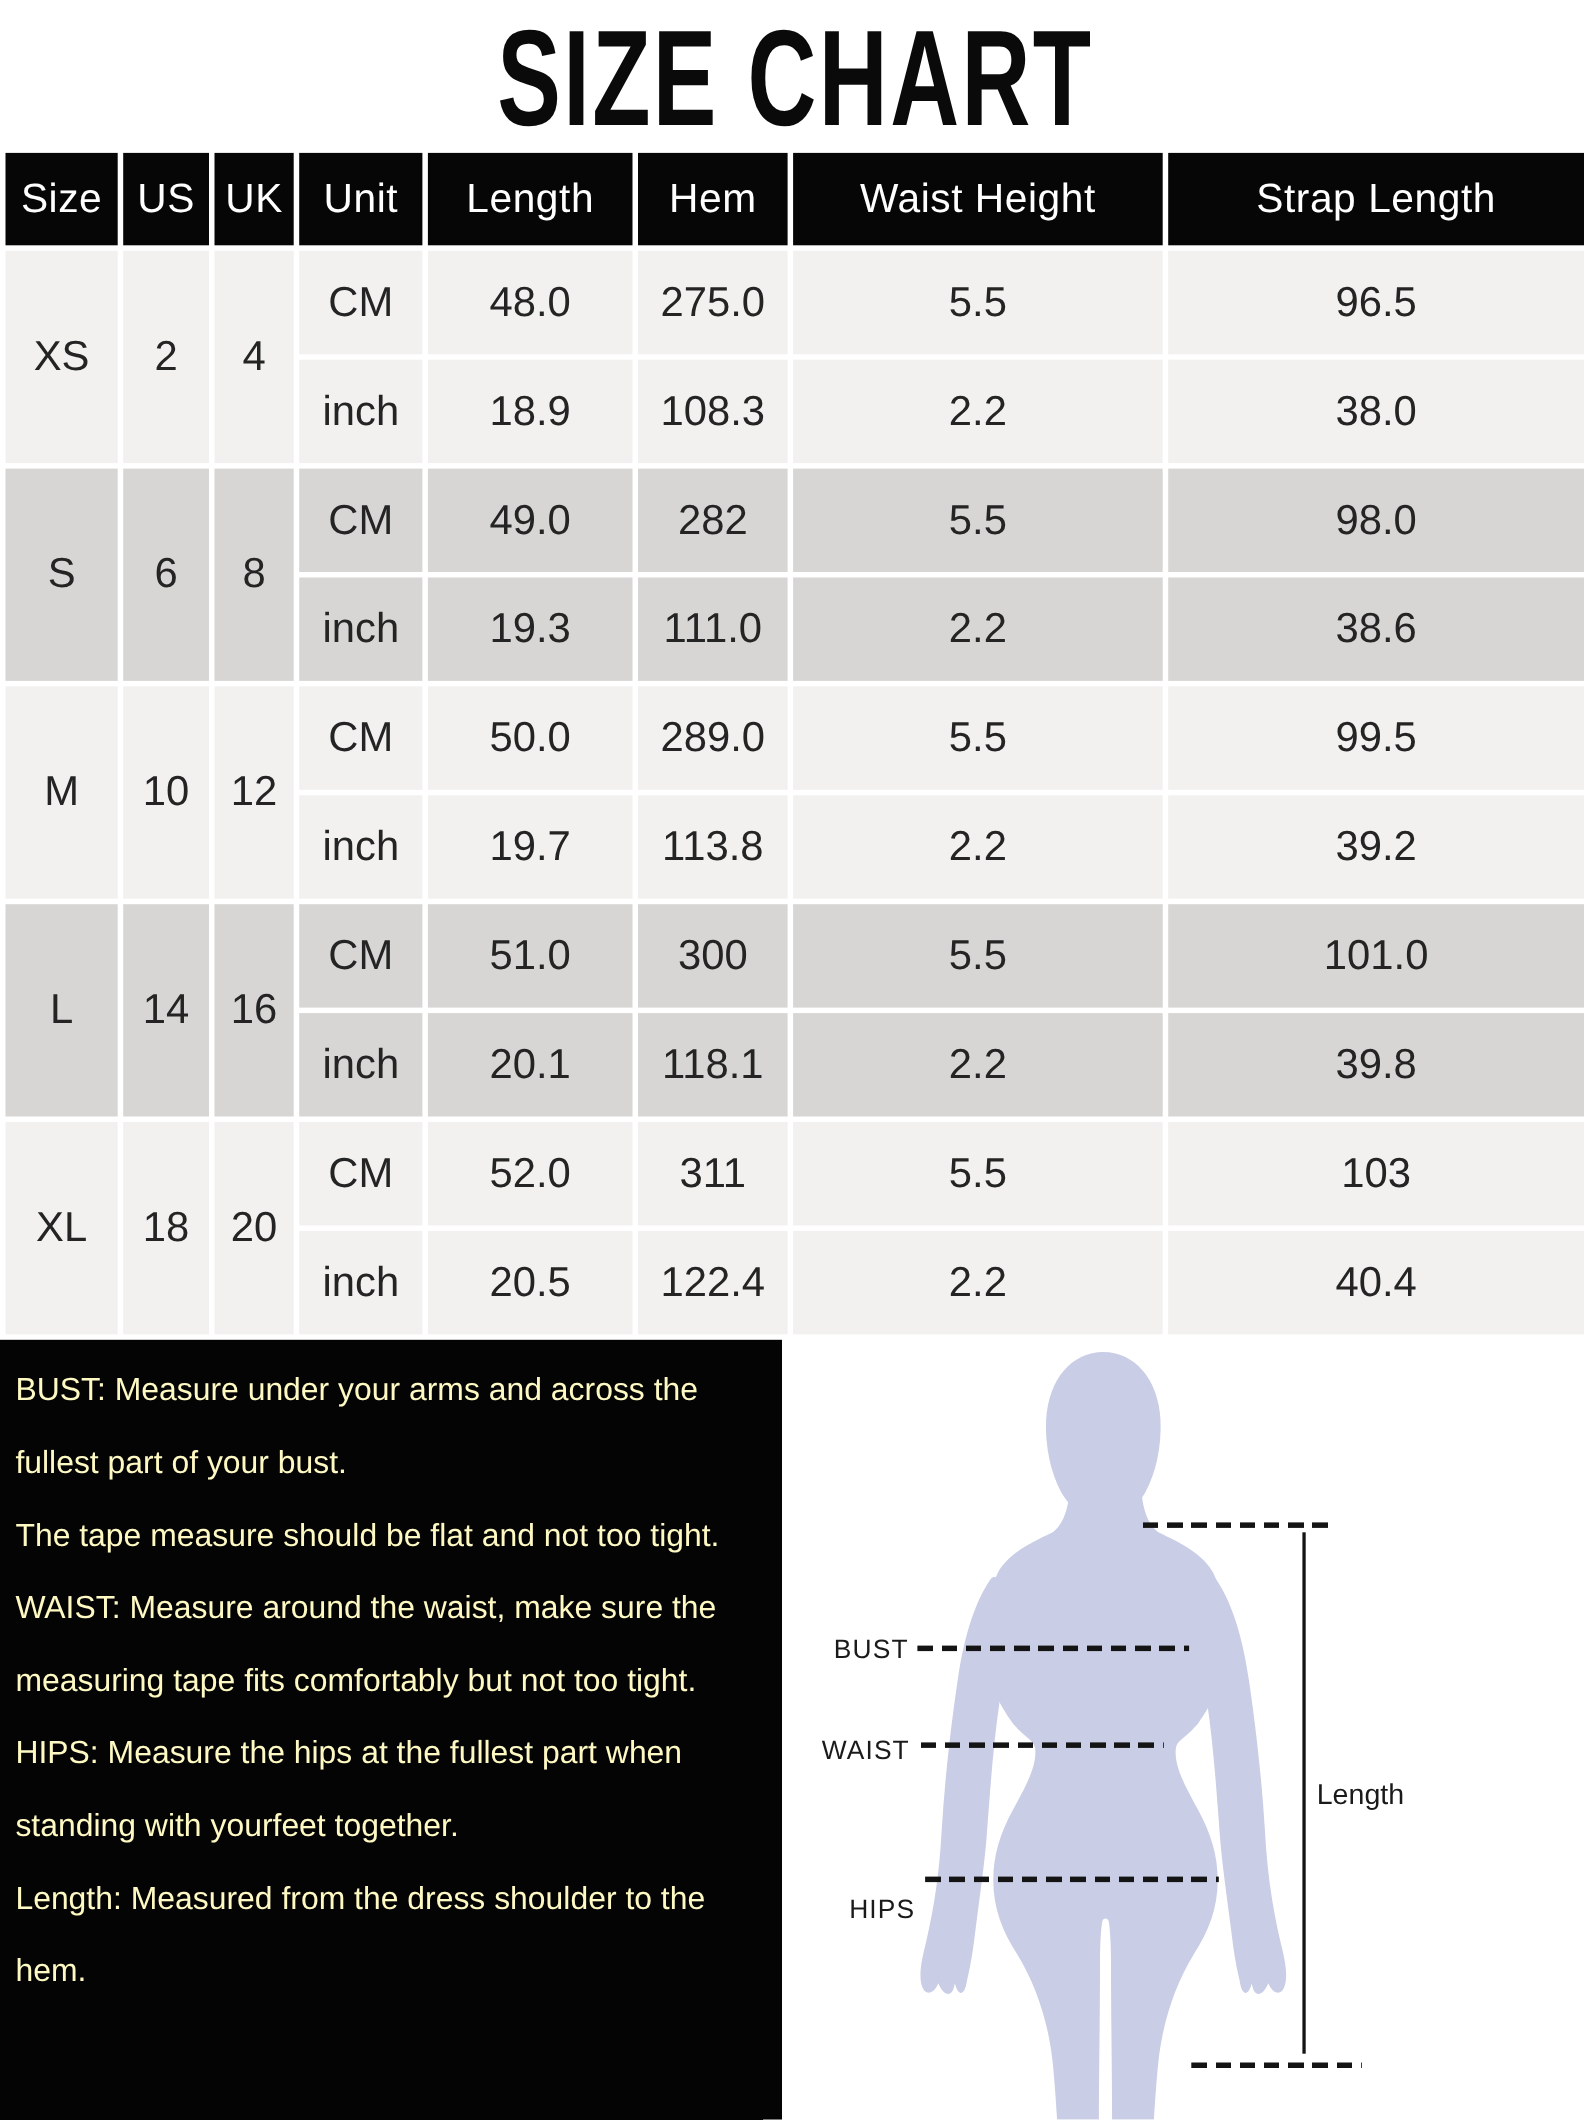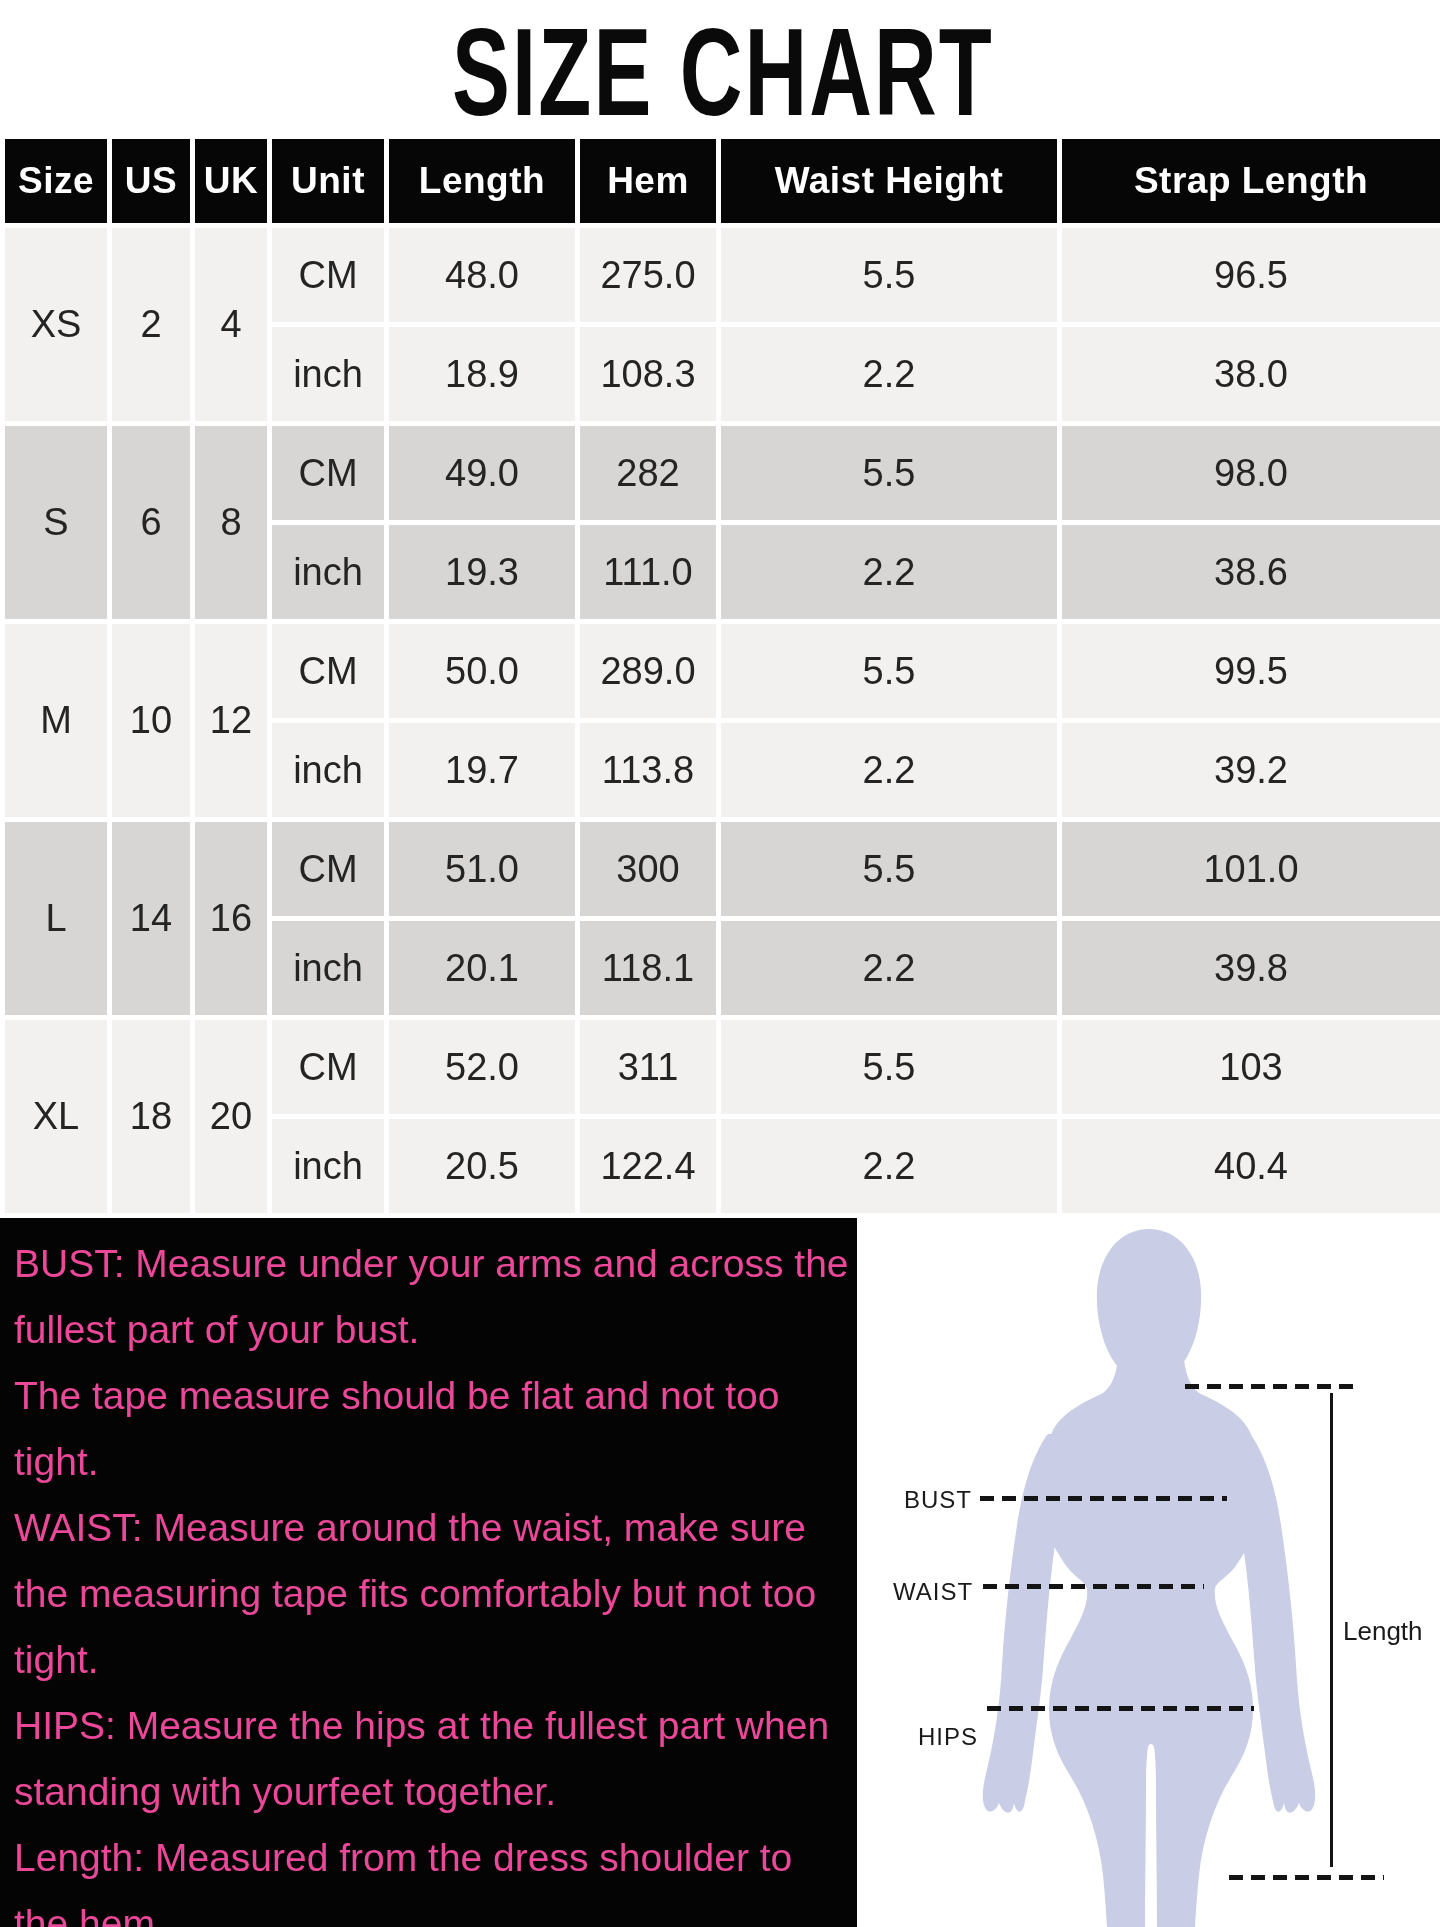--- a/index.html
+++ b/index.html
@@ -9,34 +9,34 @@
   }
   
   .title-wrap{height:134px;display:flex;align-items:flex-end;justify-content:center}
   .title-wrap span{
     font-size:124px;font-weight:700;color:#0a0a0a;line-height:1;
     transform:scaleX(.70);letter-spacing:3px;white-space:nowrap;
   }
   
   table{width:1445px;table-layout:fixed;border-collapse:separate;border-spacing:5px}
   th{
-    background:#060606;color:#ffffff;font-size:37px;font-weight:700;
+    background:#060606;color:#ffffff;font-size:37px;font-weight:400;
     height:84px;padding:0;text-align:center;vertical-align:middle;letter-spacing:.5px;
   }
   td{
     font-size:38px;color:#242424;height:94px;padding:0;
     text-align:center;vertical-align:middle;
   }
   tr.light td{background:#f2f1ef}
   tr.dark td{background:#d7d6d4}
   
   .bottom{display:flex;height:709px}
   .instructions{
-    width:857px;box-sizing:border-box;background:#040404;color:#ec4899;
-    padding:13px 8px 0 14px;font-size:39px;line-height:66px;
+    width:711px;box-sizing:border-box;background:#040404;color:#fef9c3;
+    padding:13px 8px 0 14px;font-size:29px;line-height:66px;
   }
   .instructions p{margin:0}
   .figure-area{position:relative;width:578px;height:709px;background:#ffffff}
   .figure-area svg{position:absolute;top:7px;left:0}
   .dash{
     position:absolute;height:5px;
     background:repeating-linear-gradient(90deg,#141414 0 14px,transparent 14px 22px);
   }
   .vline{position:absolute;width:3px;background:#141414}
   .diag-label{

